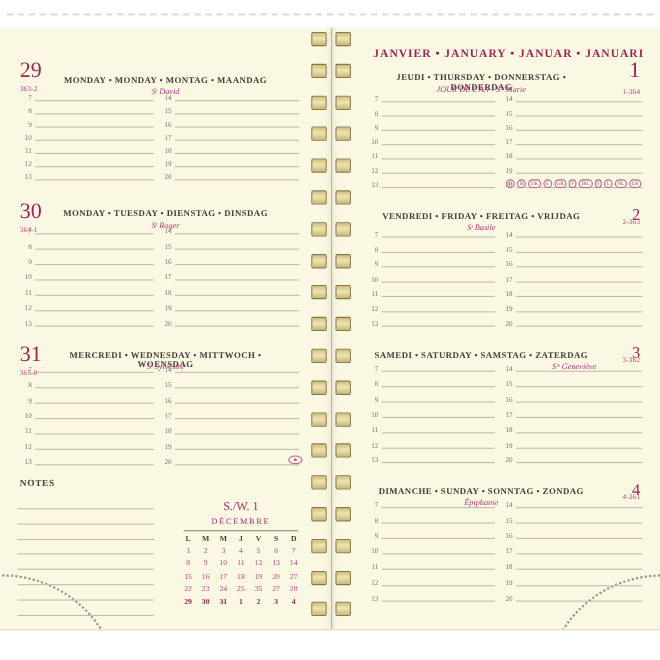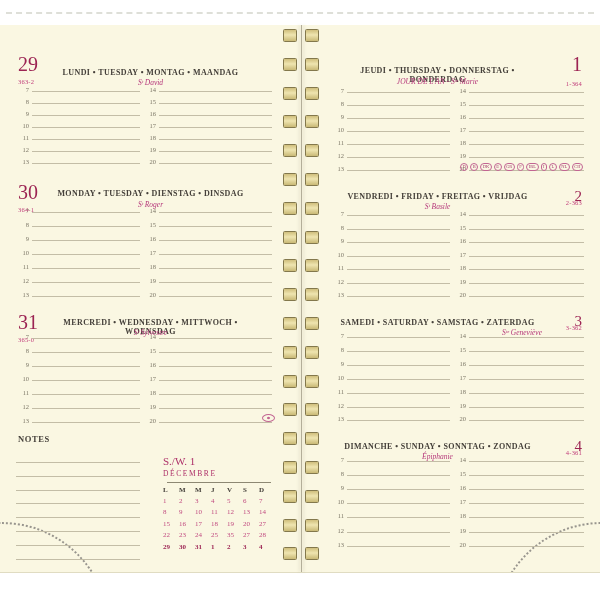--- a/index.html
+++ b/index.html
@@ -53,21 +53,21 @@
   .badge{border:1px solid #c26592;border-radius:5px;font-size:4.5px;line-height:5.5px;
          padding:0 1.5px;color:#a63c6e;}
   .brand-mark{position:absolute;left:262px;top:102px;width:11px;height:6px;border:1px solid #c26592;
         border-radius:50%;background:radial-gradient(circle at 50% 50%,#c26592 0 1px,transparent 1.6px);}
 
   .notes-label{position:absolute;left:18px;top:434px;font-size:8.5px;font-weight:bold;
                letter-spacing:.6px;color:#45403a;}
   .notes-lines{position:absolute;left:16px;top:449px;width:124px;}
   .note-row{height:12.85px;border-bottom:1px solid #c3bda6;}
 
-  .minical{position:absolute;left:163px;top:455px;width:112px;}
+  .minical{position:absolute;left:163px;top:455px;width:112px;text-align:center;}
   .mc-week{font-size:11px;color:#ad2f68;}
   .mc-month{font-size:7.5px;letter-spacing:1.6px;color:#ad2f68;margin-top:2px;}
   .mc-rule{border-top:1px solid #8d8873;margin:4px 4px 0;}
   .mc-row{display:grid;grid-template-columns:repeat(7,1fr);height:11.4px;align-items:center;
           font-size:7px;color:#c14b80;}
   .mc-row.head{color:#45403a;font-weight:bold;margin-top:1px;}
   .mc-row.bold{color:#9c2453;font-weight:bold;}
 </style>
 </head>
 <body>
@@ -77,21 +77,21 @@
 
   <div class="page-bg">
     <div class="arc left"></div>
     <div class="arc right"></div>
   </div>
 
 
   <div class="day dayL" style="top:54px;">
     <div class="bignum">29</div>
     <div class="ordinal">363-2</div>
-    <div class="weekday" style="top:14px;">LUNDI • TUESDAY • MONTAG • MAANDAG</div>
+    <div class="weekday" style="top:14px;">MONDAY • MONDAY • MONTAG • MAANDAG</div>
     <div class="saint" style="top:24px;font-style:italic;">Sᵗ David</div>
     <div class="hours hours-a" style="top:28px;--rh:12.1px;">
         <div class="hour-row">
           <span class="hnum">7</span>
           <span class="hline"></span>
         </div>
         <div class="hour-row">
           <span class="hnum">8</span>
           <span class="hline"></span>
         </div>
@@ -348,20 +348,21 @@
         <span>29</span>
         <span>30</span>
         <span>31</span>
         <span>1</span>
         <span>2</span>
         <span>3</span>
         <span>4</span>
       </div>
   </div>
 
+  <div class="month-header mh-right">JANVIER • JANUARY • JANUAR • JANUARI</div>
 
   <div class="day dayR" style="top:54px;">
     <div class="bignum">1</div>
     <div class="ordinal" style="top:26px;">1-364</div>
     <div class="weekday" style="top:12px;">JEUDI • THURSDAY • DONNERSTAG • DONDERDAG</div>
     <div class="saint" style="top:23px;">JOUR DE L'AN - Sᵗᵉ Marie</div>
     <div class="hours hours-a" style="top:28px;--rh:13px;">
         <div class="hour-row">
           <span class="hnum">7</span>
           <span class="hline"></span>

